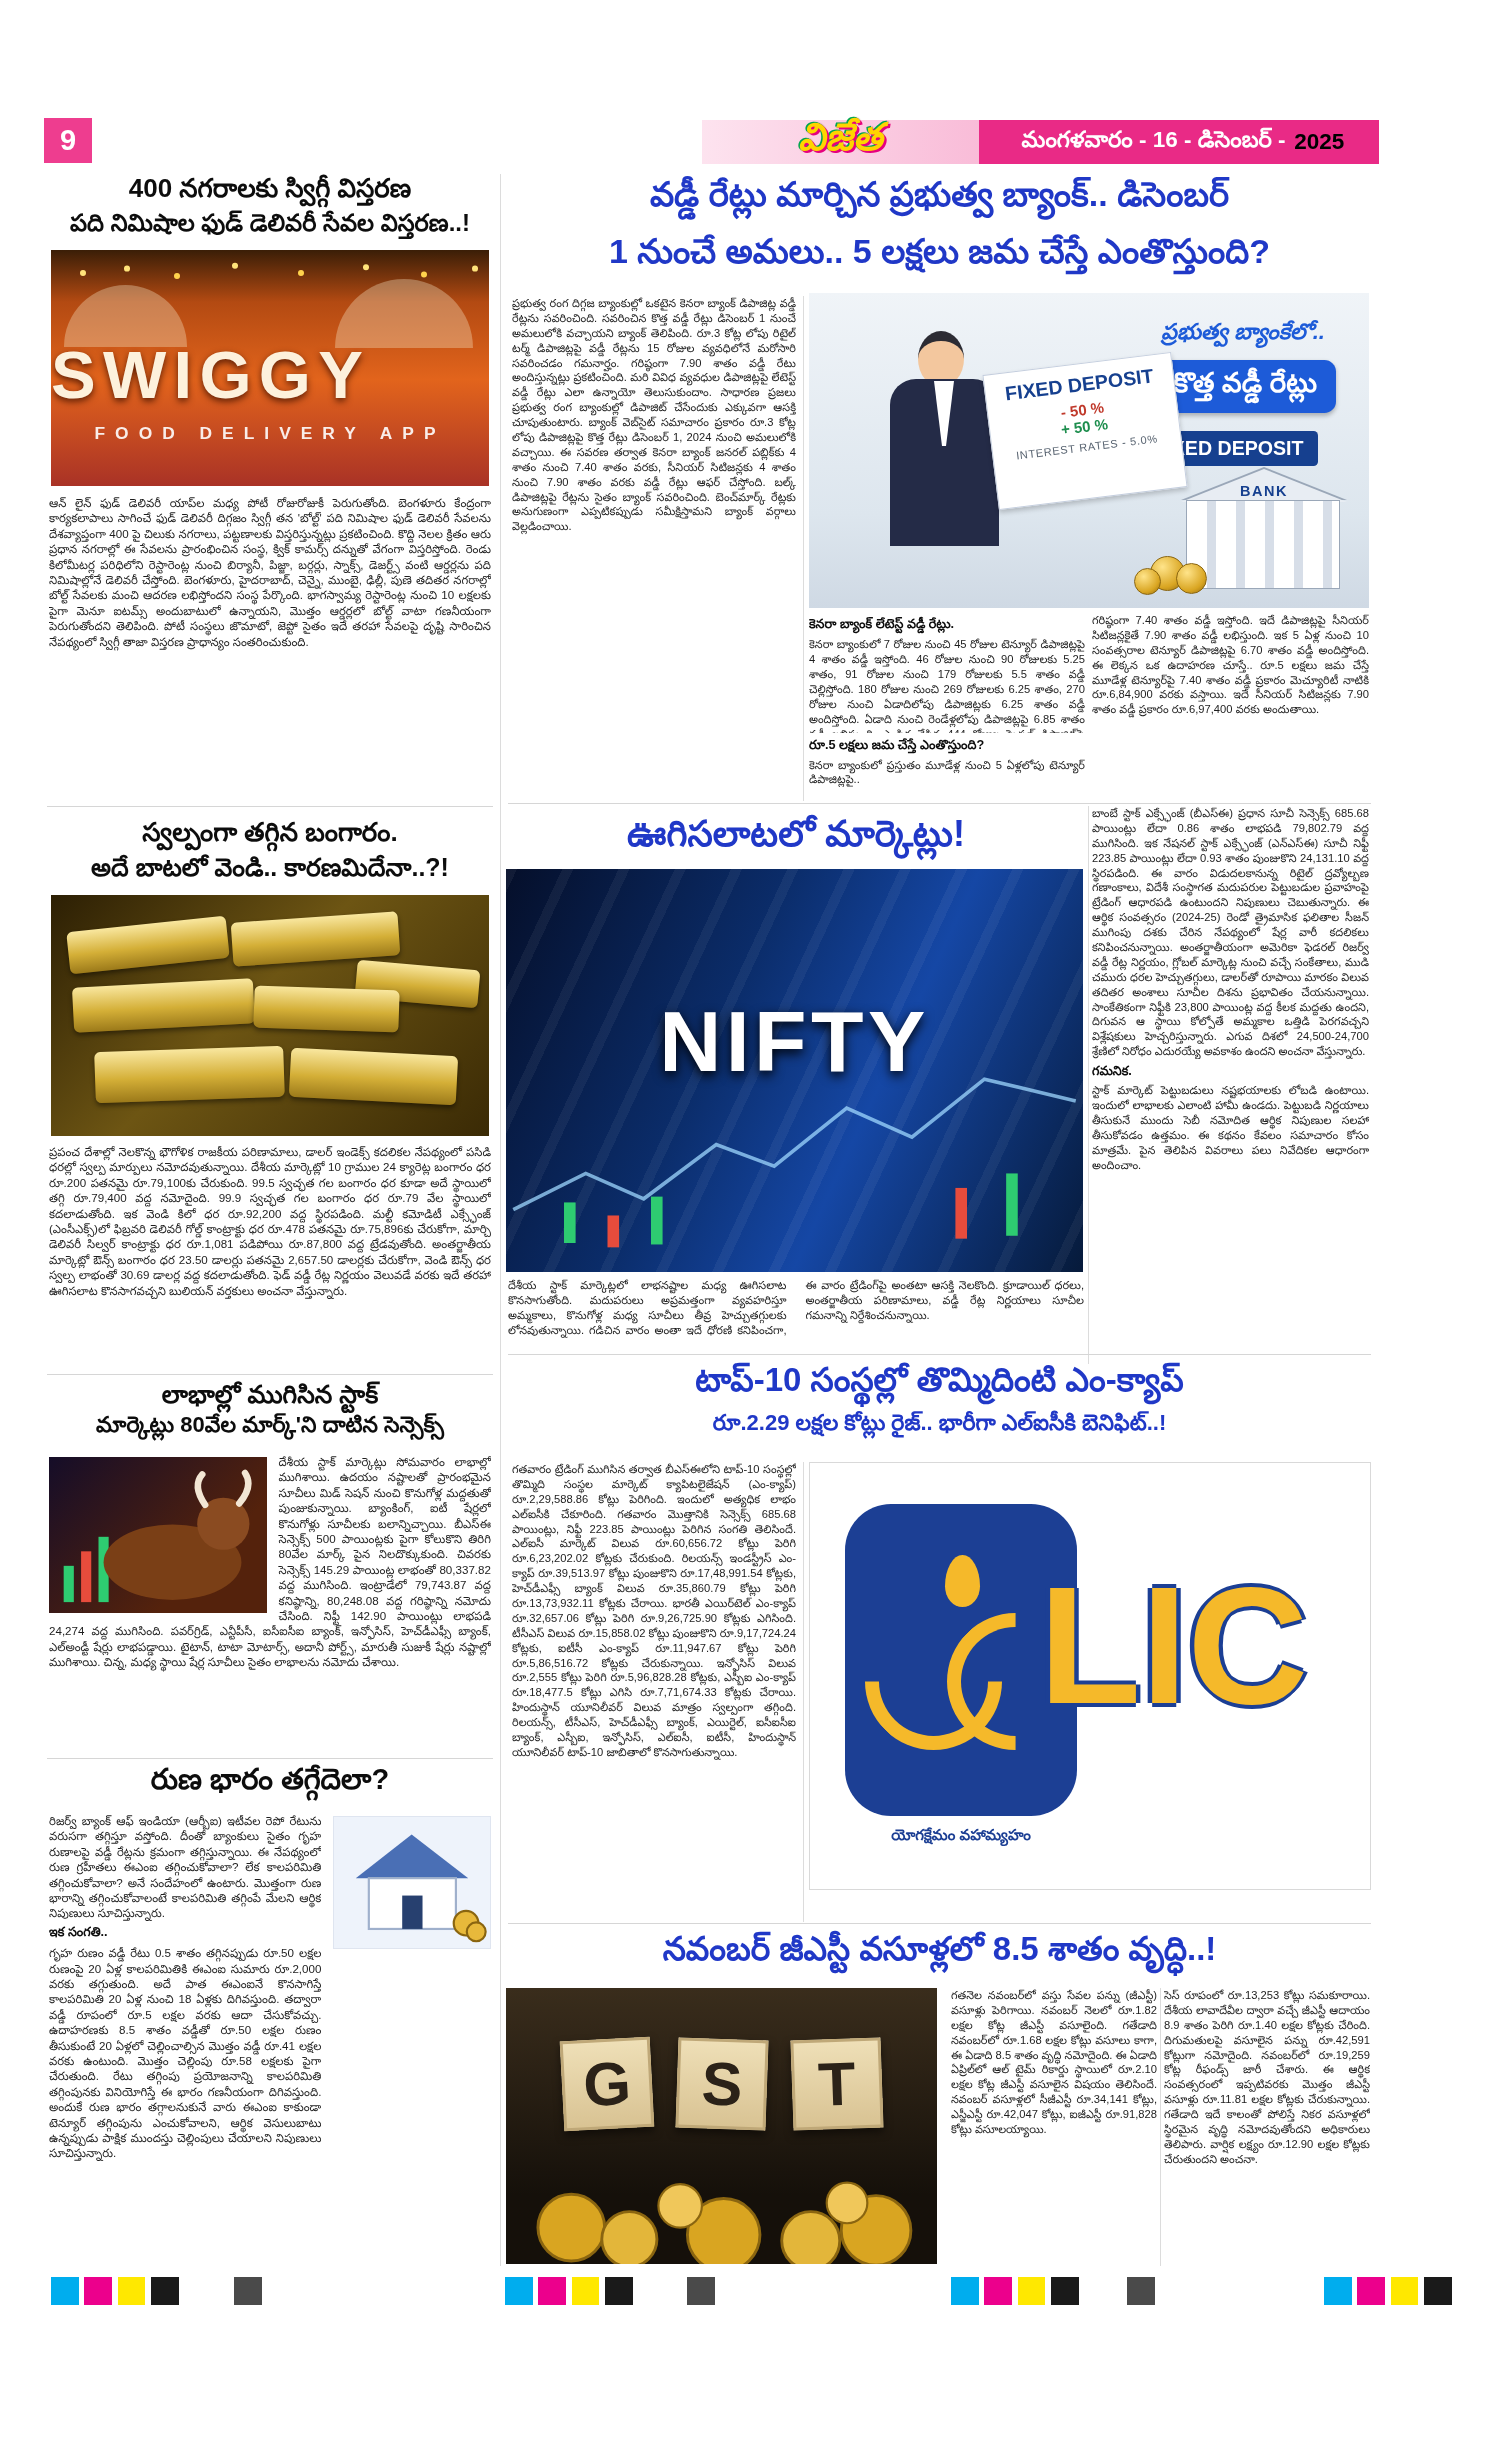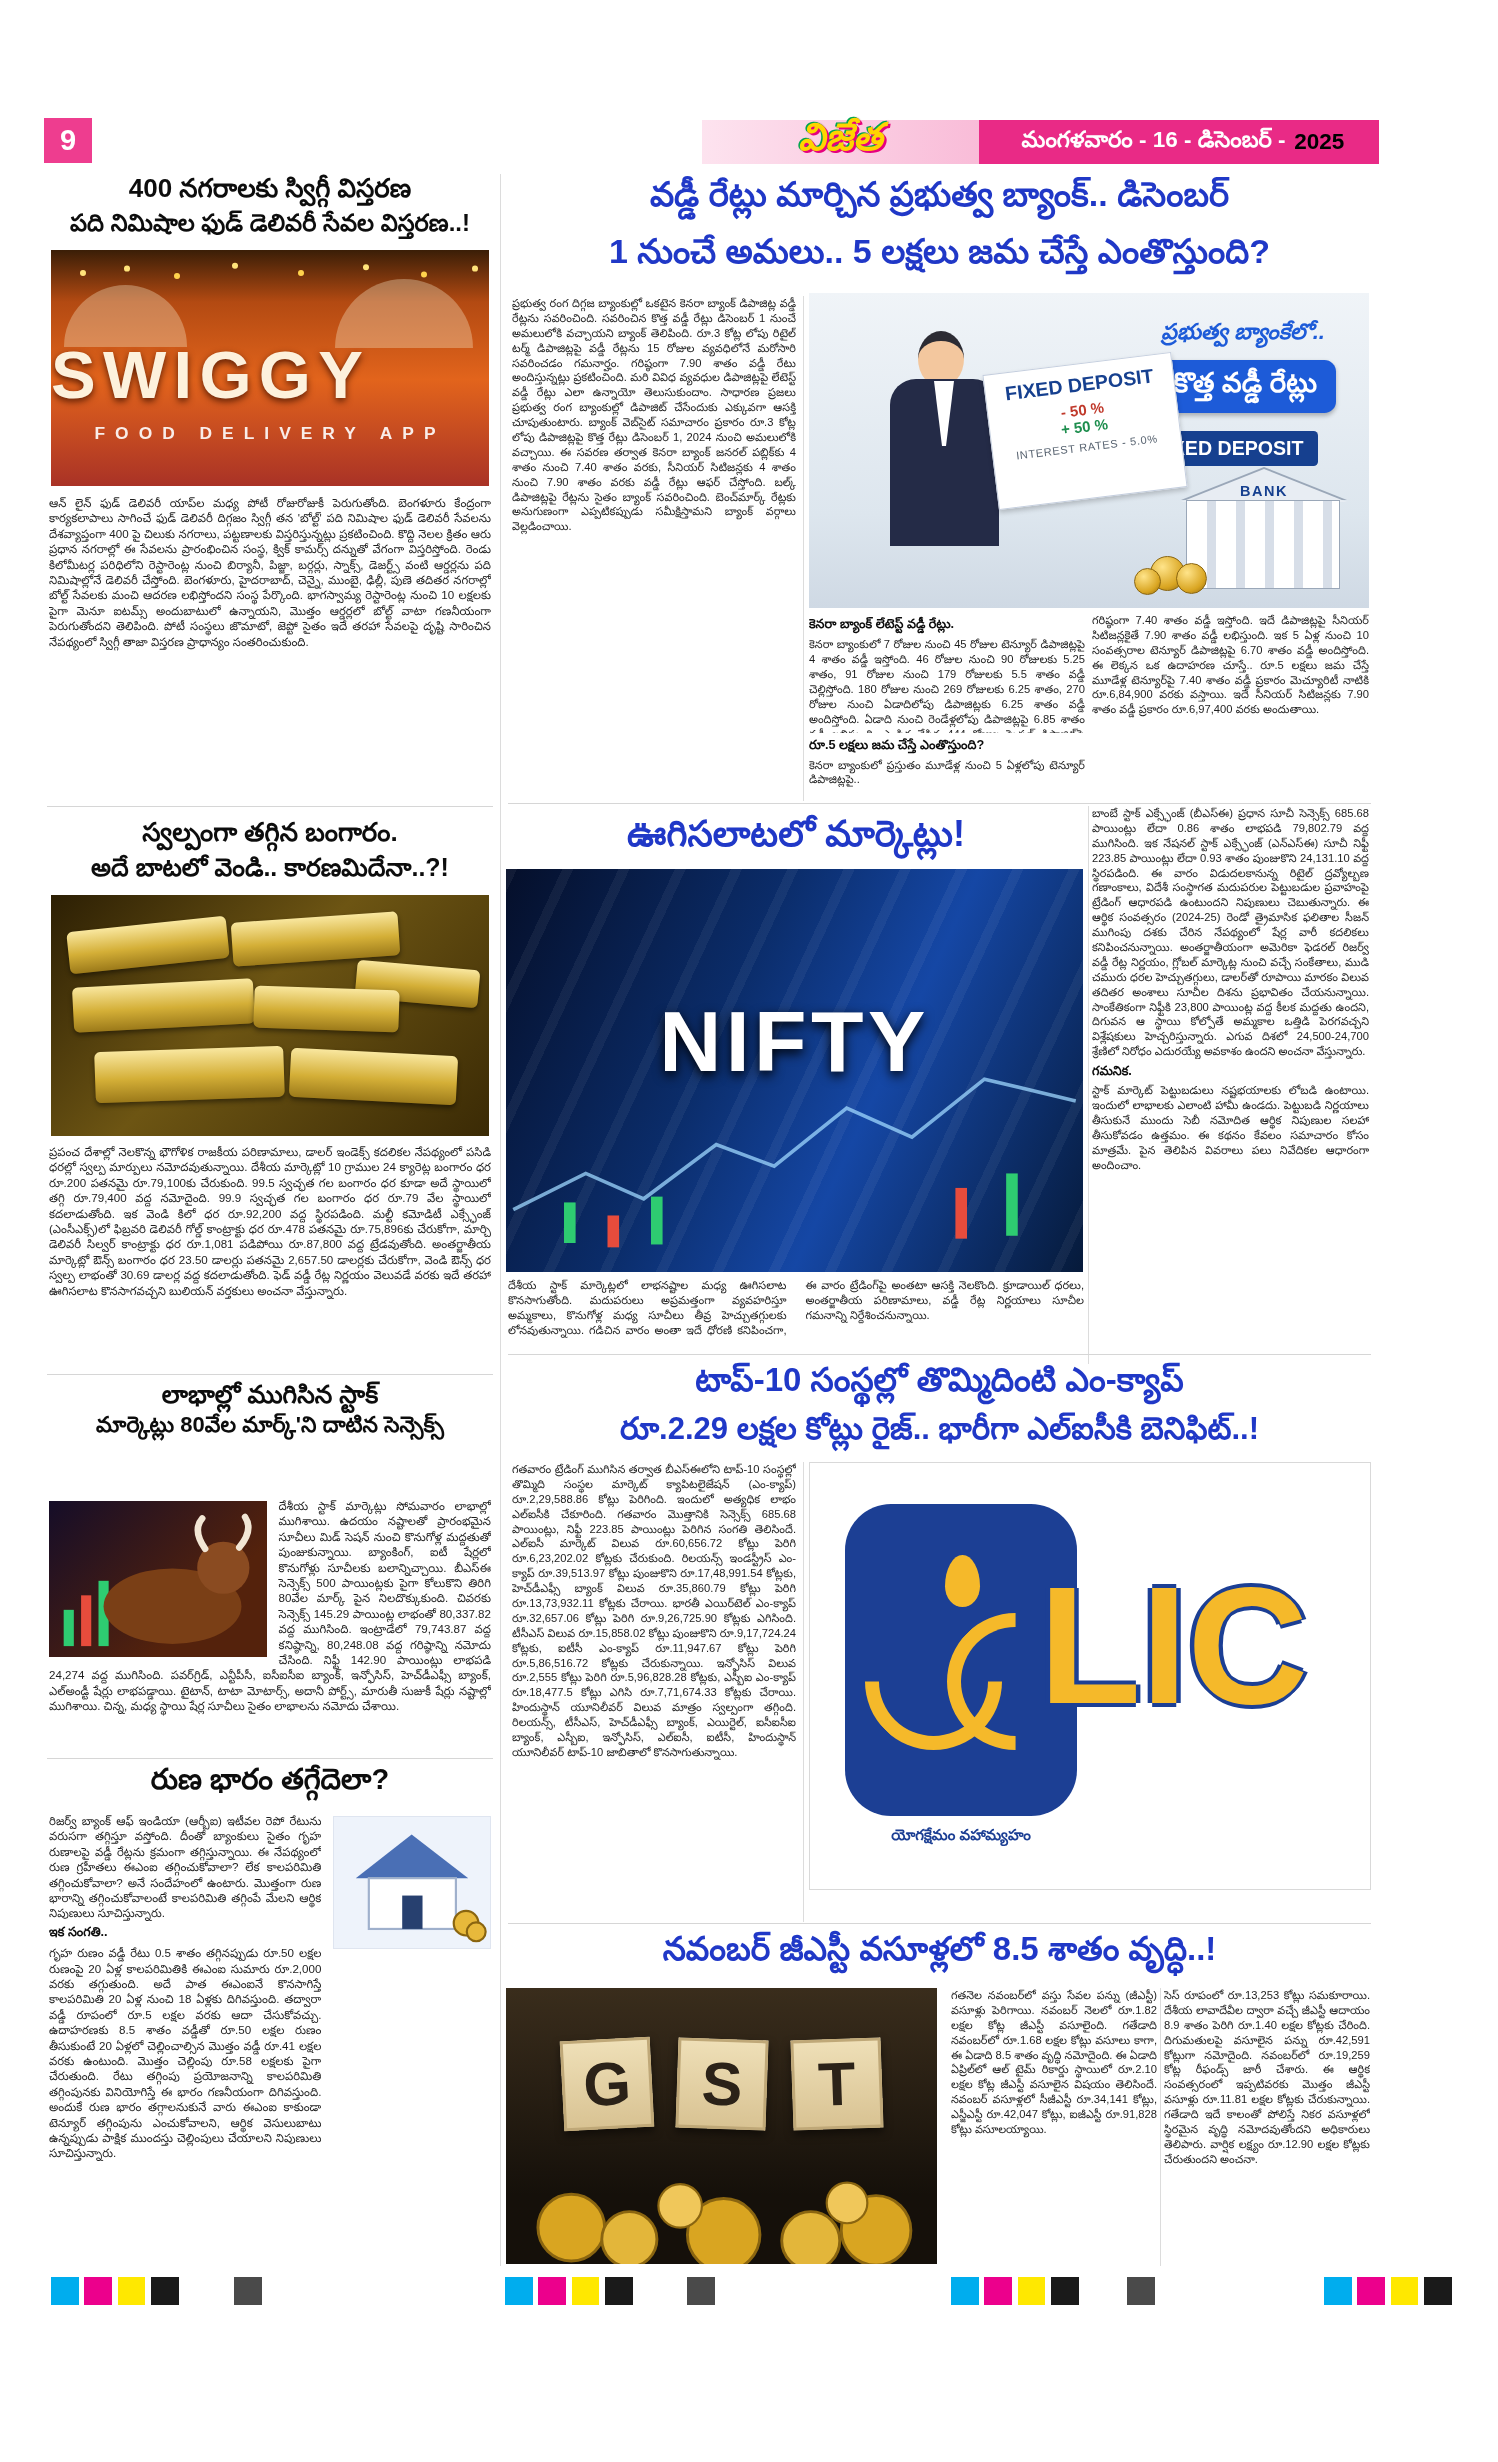--- a/index.html
+++ b/index.html
@@ -174,37 +174,37 @@
   <div class="abs body-txt" style="left:508px;top:1278px;width:576px;height:70px;column-count:2;column-gap:19px;font-size:11.2px;">దేశీయ స్టాక్ మార్కెట్లలో లాభనష్టాల మధ్య ఊగిసలాట కొనసాగుతోంది. మదుపరులు అప్రమత్తంగా వ్యవహరిస్తూ అమ్మకాలు, కొనుగోళ్ల మధ్య సూచీలు తీవ్ర హెచ్చుతగ్గులకు లోనవుతున్నాయి. గడిచిన వారం అంతా ఇదే ధోరణి కనిపించగా, ఈ వారం ట్రేడింగ్‌పై అంతటా ఆసక్తి నెలకొంది. క్రూడాయిల్ ధరలు, అంతర్జాతీయ పరిణామాలు, వడ్డీ రేట్ల నిర్ణయాలు సూచీల గమనాన్ని నిర్దేశించనున్నాయి.</div>
 
   <div class="abs" style="left:1092px;top:806px;width:277px;height:558px;overflow:hidden;">
     <div class="body-txt" style="font-size:11.2px;">బాంబే స్టాక్ ఎక్స్ఛేంజ్ (బీఎస్ఈ) ప్రధాన సూచీ సెన్సెక్స్ 685.68 పాయింట్లు లేదా 0.86 శాతం లాభపడి 79,802.79 వద్ద ముగిసింది. ఇక నేషనల్ స్టాక్ ఎక్స్ఛేంజ్ (ఎన్ఎస్ఈ) సూచీ నిఫ్టీ 223.85 పాయింట్లు లేదా 0.93 శాతం పుంజుకొని 24,131.10 వద్ద స్థిరపడింది. ఈ వారం విడుదలకానున్న రిటైల్ ద్రవ్యోల్బణ గణాంకాలు, విదేశీ సంస్థాగత మదుపరుల పెట్టుబడుల ప్రవాహంపై ట్రేడింగ్ ఆధారపడి ఉంటుందని నిపుణులు చెబుతున్నారు. ఈ ఆర్థిక సంవత్సరం (2024-25) రెండో త్రైమాసిక ఫలితాల సీజన్ ముగింపు దశకు చేరిన నేపథ్యంలో షేర్ల వారీ కదలికలు కనిపించనున్నాయి. అంతర్జాతీయంగా అమెరికా ఫెడరల్ రిజర్వ్ వడ్డీ రేట్ల నిర్ణయం, గ్లోబల్ మార్కెట్ల నుంచి వచ్చే సంకేతాలు, ముడి చమురు ధరల హెచ్చుతగ్గులు, డాలర్‌తో రూపాయి మారకం విలువ తదితర అంశాలు సూచీల దిశను ప్రభావితం చేయనున్నాయి. సాంకేతికంగా నిఫ్టీకి 23,800 పాయింట్ల వద్ద కీలక మద్దతు ఉందని, దిగువన ఆ స్థాయి కోల్పోతే అమ్మకాల ఒత్తిడి పెరగవచ్చని విశ్లేషకులు హెచ్చరిస్తున్నారు. ఎగువ దిశలో 24,500-24,700 శ్రేణిలో నిరోధం ఎదురయ్యే అవకాశం ఉందని అంచనా వేస్తున్నారు.</div>
     <div class="subhead">గమనిక.</div>
     <div class="body-txt" style="font-size:11.2px;">స్టాక్ మార్కెట్ పెట్టుబడులు నష్టభయాలకు లోబడి ఉంటాయి. ఇందులో లాభాలకు ఎలాంటి హామీ ఉండదు. పెట్టుబడి నిర్ణయాలు తీసుకునే ముందు సెబీ నమోదిత ఆర్థిక నిపుణుల సలహా తీసుకోవడం ఉత్తమం. ఈ కథనం కేవలం సమాచారం కోసం మాత్రమే. పైన తెలిపిన వివరాలు పలు నివేదికల ఆధారంగా అందించాం.</div>
   </div>
 
   <div class="abs title" style="left:47px;top:1380px;width:446px;font-size:25px;">లాభాల్లో ముగిసిన స్టాక్</div>
   <div class="abs title" style="left:47px;top:1412px;width:446px;font-size:22px;">మార్కెట్లు 80వేల మార్క్'ని దాటిన సెన్సెక్స్</div>
-  <div class="abs body-txt" style="left:49px;top:1498px;width:442px;height:297px;">
+  <div class="abs body-txt" style="left:49px;top:1454px;width:442px;height:297px;">
     <div class="bull-img">
       <svg width="218" height="156" viewBox="0 0 300 215">
         <rect x="20" y="150" width="14" height="50" fill="#2ecc71"></rect>
           <rect x="44" y="130" width="14" height="70" fill="#e74c3c"></rect>
         <rect x="68" y="110" width="14" height="90" fill="#2ecc71"></rect>
         <ellipse cx="170" cy="145" rx="95" ry="52" fill="#7a3f16"></ellipse>
         <circle cx="240" cy="92" r="36" fill="#8a4b21"></circle>
         <path d="M215 66 q-18 -26 -4 -42" stroke="#f2e6d4" stroke-width="9" fill="none" stroke-linecap="round"></path>
         <path d="M262 64 q20 -24 8 -42" stroke="#f2e6d4" stroke-width="9" fill="none" stroke-linecap="round"></path>
       </svg>
     </div>
     <span>దేశీయ స్టాక్ మార్కెట్లు సోమవారం లాభాల్లో ముగిశాయి. ఉదయం నష్టాలతో ప్రారంభమైన సూచీలు మిడ్ సెషన్ నుంచి కొనుగోళ్ల మద్దతుతో పుంజుకున్నాయి. బ్యాంకింగ్, ఐటీ షేర్లలో కొనుగోళ్లు సూచీలకు బలాన్నిచ్చాయి. బీఎస్ఈ సెన్సెక్స్ 500 పాయింట్లకు పైగా కోలుకొని తిరిగి 80వేల మార్క్ పైన నిలదొక్కుకుంది. చివరకు సెన్సెక్స్ 145.29 పాయింట్ల లాభంతో 80,337.82 వద్ద ముగిసింది. ఇంట్రాడేలో 79,743.87 వద్ద కనిష్ఠాన్ని, 80,248.08 వద్ద గరిష్ఠాన్ని నమోదు చేసింది. నిఫ్టీ 142.90 పాయింట్లు లాభపడి 24,274 వద్ద ముగిసింది. పవర్‌గ్రిడ్, ఎన్టీపీసీ, ఐసీఐసీఐ బ్యాంక్, ఇన్ఫోసిస్, హెచ్‌డీఎఫ్సీ బ్యాంక్, ఎల్అండ్టీ షేర్లు లాభపడ్డాయి. టైటాన్, టాటా మోటార్స్, అదానీ పోర్ట్స్, మారుతీ సుజుకీ షేర్లు నష్టాల్లో ముగిశాయి. చిన్న, మధ్య స్థాయి షేర్ల సూచీలు సైతం లాభాలను నమోదు చేశాయి.</span>
   </div>
 
   <div class="abs blue-head" style="left:508px;top:1360px;width:863px;font-size:33px;">టాప్-10 సంస్థల్లో తొమ్మిదింటి ఎం-క్యాప్</div>
-  <div class="abs blue-head" style="left:508px;top:1410px;width:863px;font-size:31px;">రూ.2.29 లక్షల కోట్లు రైజ్.. భారీగా ఎల్ఐసీకి బెనిఫిట్..!</div>
+  <div class="abs blue-head" style="left:508px;top:1410px;width:863px;font-size:22px;">రూ.2.29 లక్షల కోట్లు రైజ్.. భారీగా ఎల్ఐసీకి బెనిఫిట్..!</div>
   <div class="abs body-txt" style="left:512px;top:1462px;width:284px;height:460px;font-size:11.2px;">గతవారం ట్రేడింగ్ ముగిసిన తర్వాత బీఎస్ఈలోని టాప్-10 సంస్థల్లో తొమ్మిది సంస్థల మార్కెట్ క్యాపిటలైజేషన్ (ఎం-క్యాప్) రూ.2,29,588.86 కోట్లు పెరిగింది. ఇందులో అత్యధిక లాభం ఎల్ఐసీకి చేకూరింది. గతవారం మొత్తానికి సెన్సెక్స్ 685.68 పాయింట్లు, నిఫ్టీ 223.85 పాయింట్లు పెరిగిన సంగతి తెలిసిందే. ఎల్ఐసీ మార్కెట్ విలువ రూ.60,656.72 కోట్లు పెరిగి రూ.6,23,202.02 కోట్లకు చేరుకుంది. రిలయన్స్ ఇండస్ట్రీస్ ఎం-క్యాప్ రూ.39,513.97 కోట్లు పుంజుకొని రూ.17,48,991.54 కోట్లకు, హెచ్‌డీఎఫ్సీ బ్యాంక్ విలువ రూ.35,860.79 కోట్లు పెరిగి రూ.13,73,932.11 కోట్లకు చేరాయి. భారతీ ఎయిర్‌టెల్ ఎం-క్యాప్ రూ.32,657.06 కోట్లు పెరిగి రూ.9,26,725.90 కోట్లకు ఎగిసింది. టీసీఎస్ విలువ రూ.15,858.02 కోట్లు పుంజుకొని రూ.9,17,724.24 కోట్లకు, ఐటీసీ ఎం-క్యాప్ రూ.11,947.67 కోట్లు పెరిగి రూ.5,86,516.72 కోట్లకు చేరుకున్నాయి. ఇన్ఫోసిస్ విలువ రూ.2,555 కోట్లు పెరిగి రూ.5,96,828.28 కోట్లకు, ఎస్బీఐ ఎం-క్యాప్ రూ.18,477.5 కోట్లు ఎగిసి రూ.7,71,674.33 కోట్లకు చేరాయి. హిందుస్థాన్ యూనిలీవర్ విలువ మాత్రం స్వల్పంగా తగ్గింది. రిలయన్స్, టీసీఎస్, హెచ్‌డీఎఫ్సీ బ్యాంక్, ఎయిర్టెల్, ఐసీఐసీఐ బ్యాంక్, ఎస్బీఐ, ఇన్ఫోసిస్, ఎల్ఐసీ, ఐటీసీ, హిందుస్థాన్ యూనిలీవర్ టాప్-10 జాబితాలో కొనసాగుతున్నాయి.</div>
   <div class="abs lic-img" style="left:809px;top:1462px;width:560px;height:426px;">
     <div class="lic-square">
       <div class="lic-flame"></div>
       <div class="lic-hand" style="left:20px;top:109px;"></div>
       <div class="lic-hand" style="left:102px;top:109px;transform:rotate(135deg);"></div>
     </div>
     <div class="lic-txt">LIC</div>
     <div class="lic-tag">యోగక్షేమం వహామ్యహం</div>
   </div>

